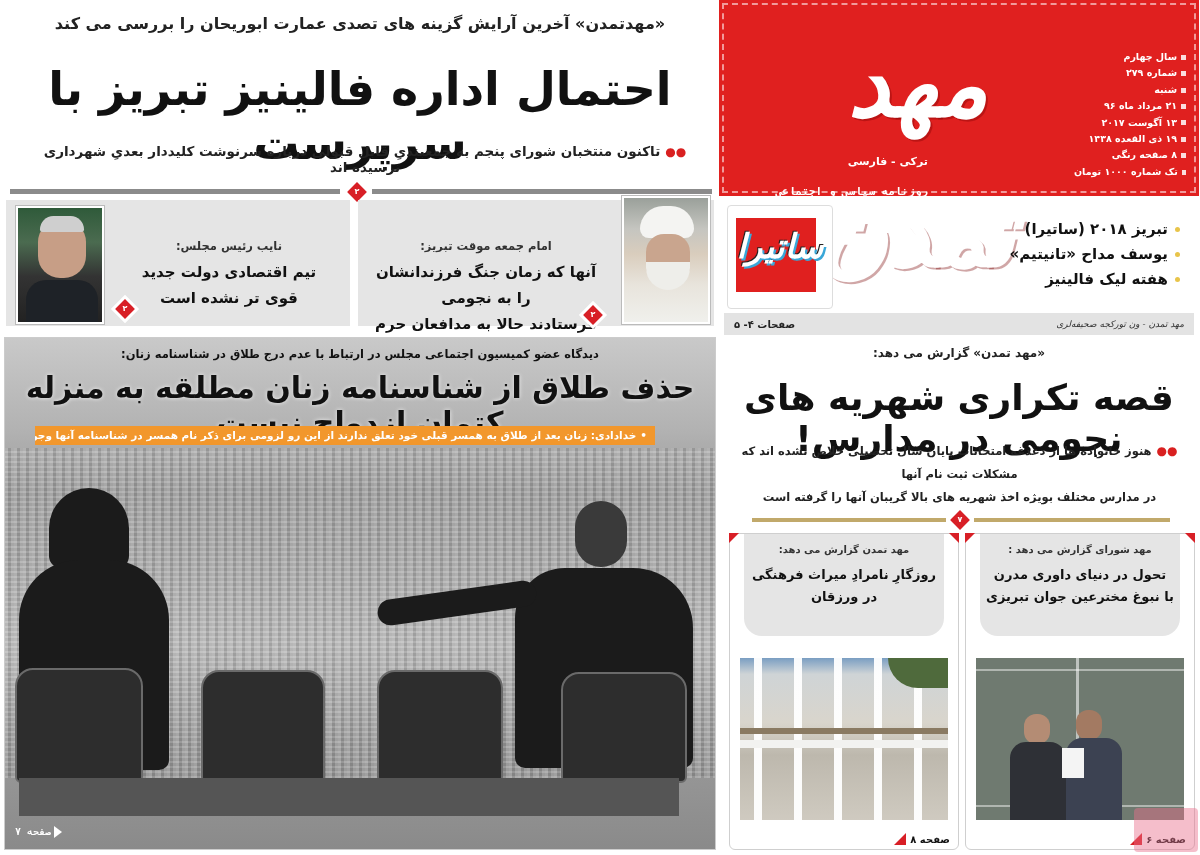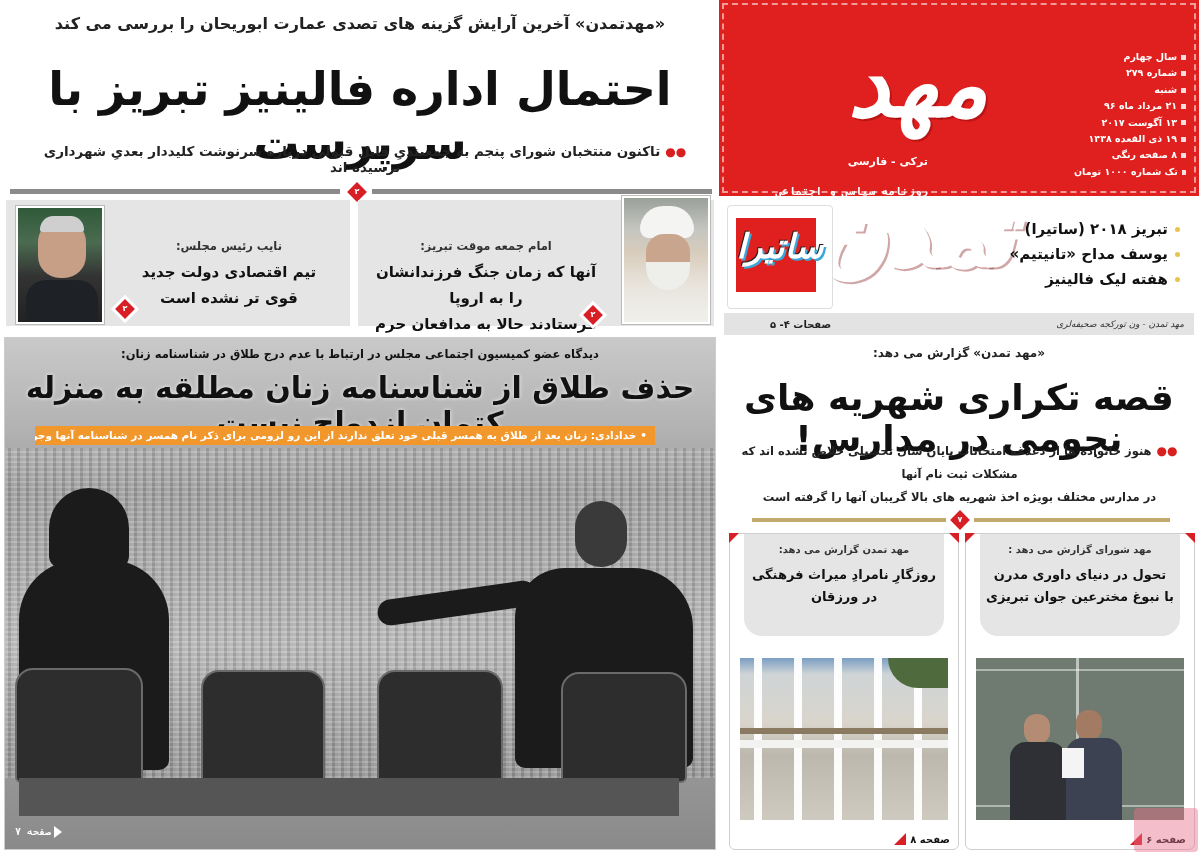--- a/index.html
+++ b/index.html
@@ -113,21 +113,21 @@
     font-family: "DejaVu Serif", serif; font-weight: bold; font-size: 34px; font-style: italic;
     text-shadow: 2px 2px 0 #3aa7d8, -1px -1px 0 #222;
   }
   .satire-list { right: 20px; top: 217px; list-style: none; width: 300px; }
   .satire-list li { font-size: 15px; font-weight: bold; color: #111; line-height: 25px; display: flex; align-items: center; gap: 7px; }
   .satire-list li::before { content: ""; width: 5px; height: 5px; border-radius: 50%; background: #e8c44a; display: inline-block; }
   .satire-bar {
     left: 724px; top: 313px; width: 470px; height: 22px; background: #e3e3e3; display: flex; justify-content: space-between; align-items: center; padding: 0 10px;
   }
   .satire-bar .motto { font-size: 9px; font-style: italic; color: #333; font-family: "DejaVu Serif", serif; }
-  .satire-bar .pages { font-size: 10px; font-weight: bold; color: #222; margin-left: 36px; }
+  .satire-bar .pages { font-size: 10px; font-weight: bold; color: #222; }
 
   .school-kicker { left: 722px; top: 346px; width: 474px; text-align: center; font-size: 12px; font-weight: bold; color: #222; }
   .school-headline {
     left: 722px; top: 377px; width: 474px; text-align: center; font-size: 36px; font-weight: bold; color: #111; letter-spacing: -0.5px;
   }
   .school-lead {
     left: 732px; top: 440px; width: 455px; text-align: center; font-size: 11.5px; font-weight: bold; color: #222; line-height: 23px;
   }
   .gold-divider { height: 4px; background: #c1a96b; }
 
@@ -169,21 +169,21 @@
 <div class="abs diamond-num" style="left:350px; top:185px;">۲</div>
 
 <div class="abs quote-box" style="left:358px; width:356px;">
   <div class="abs photo" style="right:4px; top:-4px; width:88px; height:128px; background: linear-gradient(180deg,#9aa09a 0%,#c5c5c0 25%,#d9cdbd 45%,#e8e4dc 70%,#f0f0ec 100%);">
     <div class="abs" style="left:16px; top:8px; width:54px; height:32px; background:#f4f4f2; border-radius:26px 26px 10px 10px;"></div>
     <div class="abs" style="left:22px; top:36px; width:44px; height:50px; background:#c9a58e; border-radius:18px;"></div>
     <div class="abs" style="left:22px; top:64px; width:44px; height:28px; background:#eeeeea; border-radius:0 0 22px 22px;"></div>
   </div>
   <div class="abs" style="left:10px; right:110px; top:22px;">
     <div class="quote-kicker">امام جمعه موقت تبریز:</div>
-    <div class="quote-title">آنها که زمان جنگ فرزندانشان را به اروپا</div>
+    <div class="quote-title">آنها که زمان جنگ فرزندانشان را به نجومی</div>
     <div class="quote-title" style="margin-top:0">فرستادند حالا به مدافعان حرم ایراد می گیرند</div>
   </div>
   <div class="abs diamond" style="left:228px; top:108px;"></div>
   <div class="abs diamond-num" style="left:228px; top:108px;">۲</div>
 </div>
 
 <div class="abs quote-box" style="left:6px; width:344px;">
   <div class="abs photo" style="left:10px; top:6px; width:88px; height:118px; background: linear-gradient(180deg,#2f5a3a 0%,#4b6b50 30%,#333 60%,#222 100%);">
     <div class="abs" style="left:20px; top:12px; width:48px; height:58px; background:#c79e86; border-radius:22px;"></div>
     <div class="abs" style="left:22px; top:8px; width:44px; height:16px; background:#cfcfcf; border-radius:20px 20px 4px 4px;"></div>

